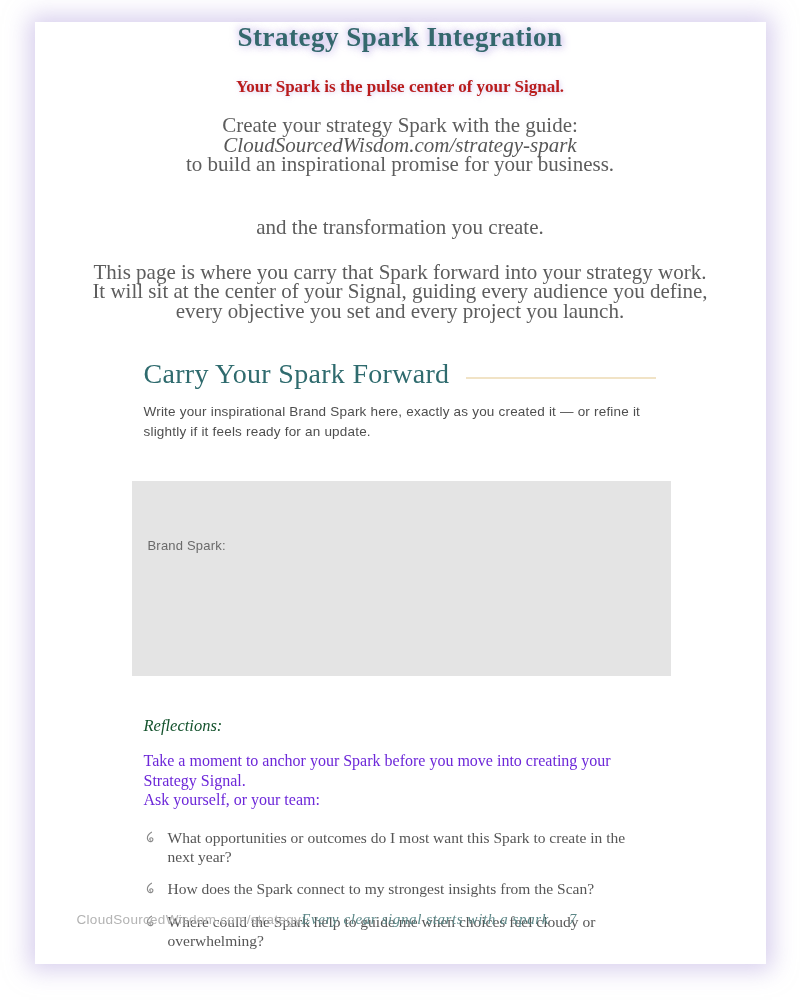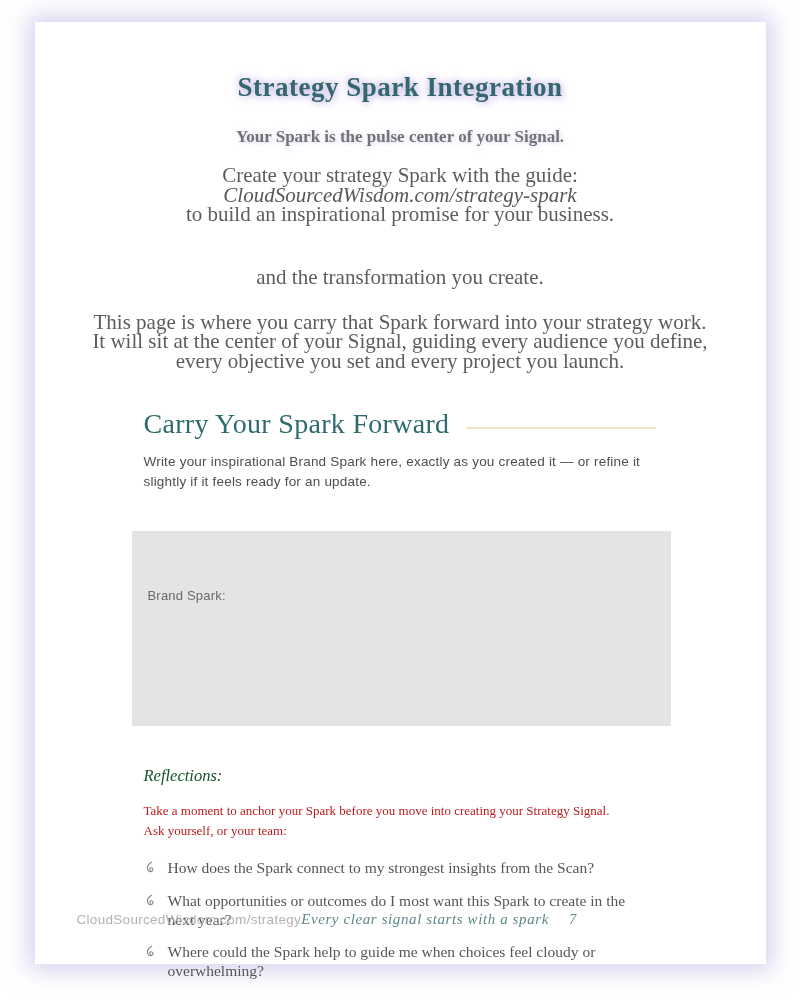--- a/index.html
+++ b/index.html
@@ -8,36 +8,35 @@
     width: 800px; height: 1000px;
     font-family: "Liberation Serif", "DejaVu Serif", serif;
     overflow: hidden;
   }
   .page {
     position: relative;
     width: 731px; height: 942px;
     margin: 22px auto 0 auto;
     background: #ffffff;
     box-shadow: 0 0 22px 6px rgba(182, 166, 222, 0.55);
-    padding-top: 50px;
   }
   
   .intro-wrap { text-align: center; }
   .doc-title {
     font-size: 27px;
     font-weight: 700;
     letter-spacing: 0.5px;
     color: #34686d;
     text-shadow: 2px 2px 7px rgba(186, 168, 230, 0.75), -2px -2px 7px rgba(186, 168, 230, 0.55);
   }
   .doc-subtitle {
     margin-top: 24px;
     font-size: 17px;
     font-weight: 700;
-    color: #737373;
+    color: #b91c1c;
     text-shadow: 1px 1px 5px rgba(190, 172, 232, 0.6);
   }
   .intro-para {
     margin-top: 19px;
     font-size: 21px;
     line-height: 19.5px;
     color: #5d5d5d;
   }
   .intro-para.second { margin-top: 24px; }
   .intro-para.third { margin-top: 25px; }
@@ -93,23 +92,23 @@
   }
   .reflections { margin-top: 40px; }
   .reflections-heading {
     font-style: italic;
     font-size: 16.5px;
     font-weight: 500;
     color: #14532d;
   }
   .reflections-intro {
     margin-top: 15px;
-    font-size: 13px;
+    font-size: 16px;
     line-height: 19.5px;
-    color: #b91c1c;
+    color: #6d28d9;
   }
   .question-list { list-style: none; margin-top: 18px; }
   .question-item {
     display: flex;
     align-items: flex-start;
     gap: 13px;
     margin-bottom: 13.5px;
     font-size: 15.5px;
     line-height: 19px;
     color: #565656;
@@ -184,36 +183,36 @@
     </div>
 
     <div class="reflections">
       <div class="reflections-heading">Reflections:</div>
       <p class="reflections-intro">
         <span>Take a moment to anchor your Spark before you move into creating your Strategy Signal.</span><br>
         <span>Ask yourself, or your team:</span>
       </p>
 
       <ul class="question-list">
+        <li class="question-item">
+          <svg class="swirl" width="11" height="13" viewBox="0 0 11 13">
+            <path d="M7.5 1.2 C5.2 2.6 3.2 4.8 3.4 7.4 C3.55 9.4 5.2 10.9 7 10.6 C8.5 10.35 9.3 8.8 8.7 7.6 C8.2 6.6 6.8 6.4 6.1 7.2 C5.5 7.9 5.8 9 6.7 9.2" fill="none" stroke="#8a8a8a" stroke-width="1.15" stroke-linecap="round"></path>
+          </svg>
+          <span>What opportunities or outcomes do I most want this Spark to create in the next year?</span>
+        </li>
         <li class="question-item">
           <svg class="swirl" width="11" height="13" viewBox="0 0 11 13">
             <path d="M7.5 1.2 C5.2 2.6 3.2 4.8 3.4 7.4 C3.55 9.4 5.2 10.9 7 10.6 C8.5 10.35 9.3 8.8 8.7 7.6 C8.2 6.6 6.8 6.4 6.1 7.2 C5.5 7.9 5.8 9 6.7 9.2" fill="none" stroke="#8a8a8a" stroke-width="1.15" stroke-linecap="round"></path>
           </svg>
           <span>How does the Spark connect to my strongest insights from the Scan?</span>
         </li>
         <li class="question-item">
           <svg class="swirl" width="11" height="13" viewBox="0 0 11 13">
             <path d="M7.5 1.2 C5.2 2.6 3.2 4.8 3.4 7.4 C3.55 9.4 5.2 10.9 7 10.6 C8.5 10.35 9.3 8.8 8.7 7.6 C8.2 6.6 6.8 6.4 6.1 7.2 C5.5 7.9 5.8 9 6.7 9.2" fill="none" stroke="#8a8a8a" stroke-width="1.15" stroke-linecap="round"></path>
           </svg>
-          <span>What opportunities or outcomes do I most want this Spark to create in the next year?</span>
-        </li>
-        <li class="question-item">
-          <svg class="swirl" width="11" height="13" viewBox="0 0 11 13">
-            <path d="M7.5 1.2 C5.2 2.6 3.2 4.8 3.4 7.4 C3.55 9.4 5.2 10.9 7 10.6 C8.5 10.35 9.3 8.8 8.7 7.6 C8.2 6.6 6.8 6.4 6.1 7.2 C5.5 7.9 5.8 9 6.7 9.2" fill="none" stroke="#8a8a8a" stroke-width="1.15" stroke-linecap="round"></path>
-          </svg>
           <span>Where could the Spark help to guide me when choices feel cloudy or overwhelming?</span>
         </li>
       </ul>
     </div>
   </div>
 
   <div class="footer">
     <span class="footer-url">CloudSourcedWisdom.com/strategy</span>
     <span class="footer-right">
       <span class="footer-tagline">Every clear signal starts with a spark</span>

